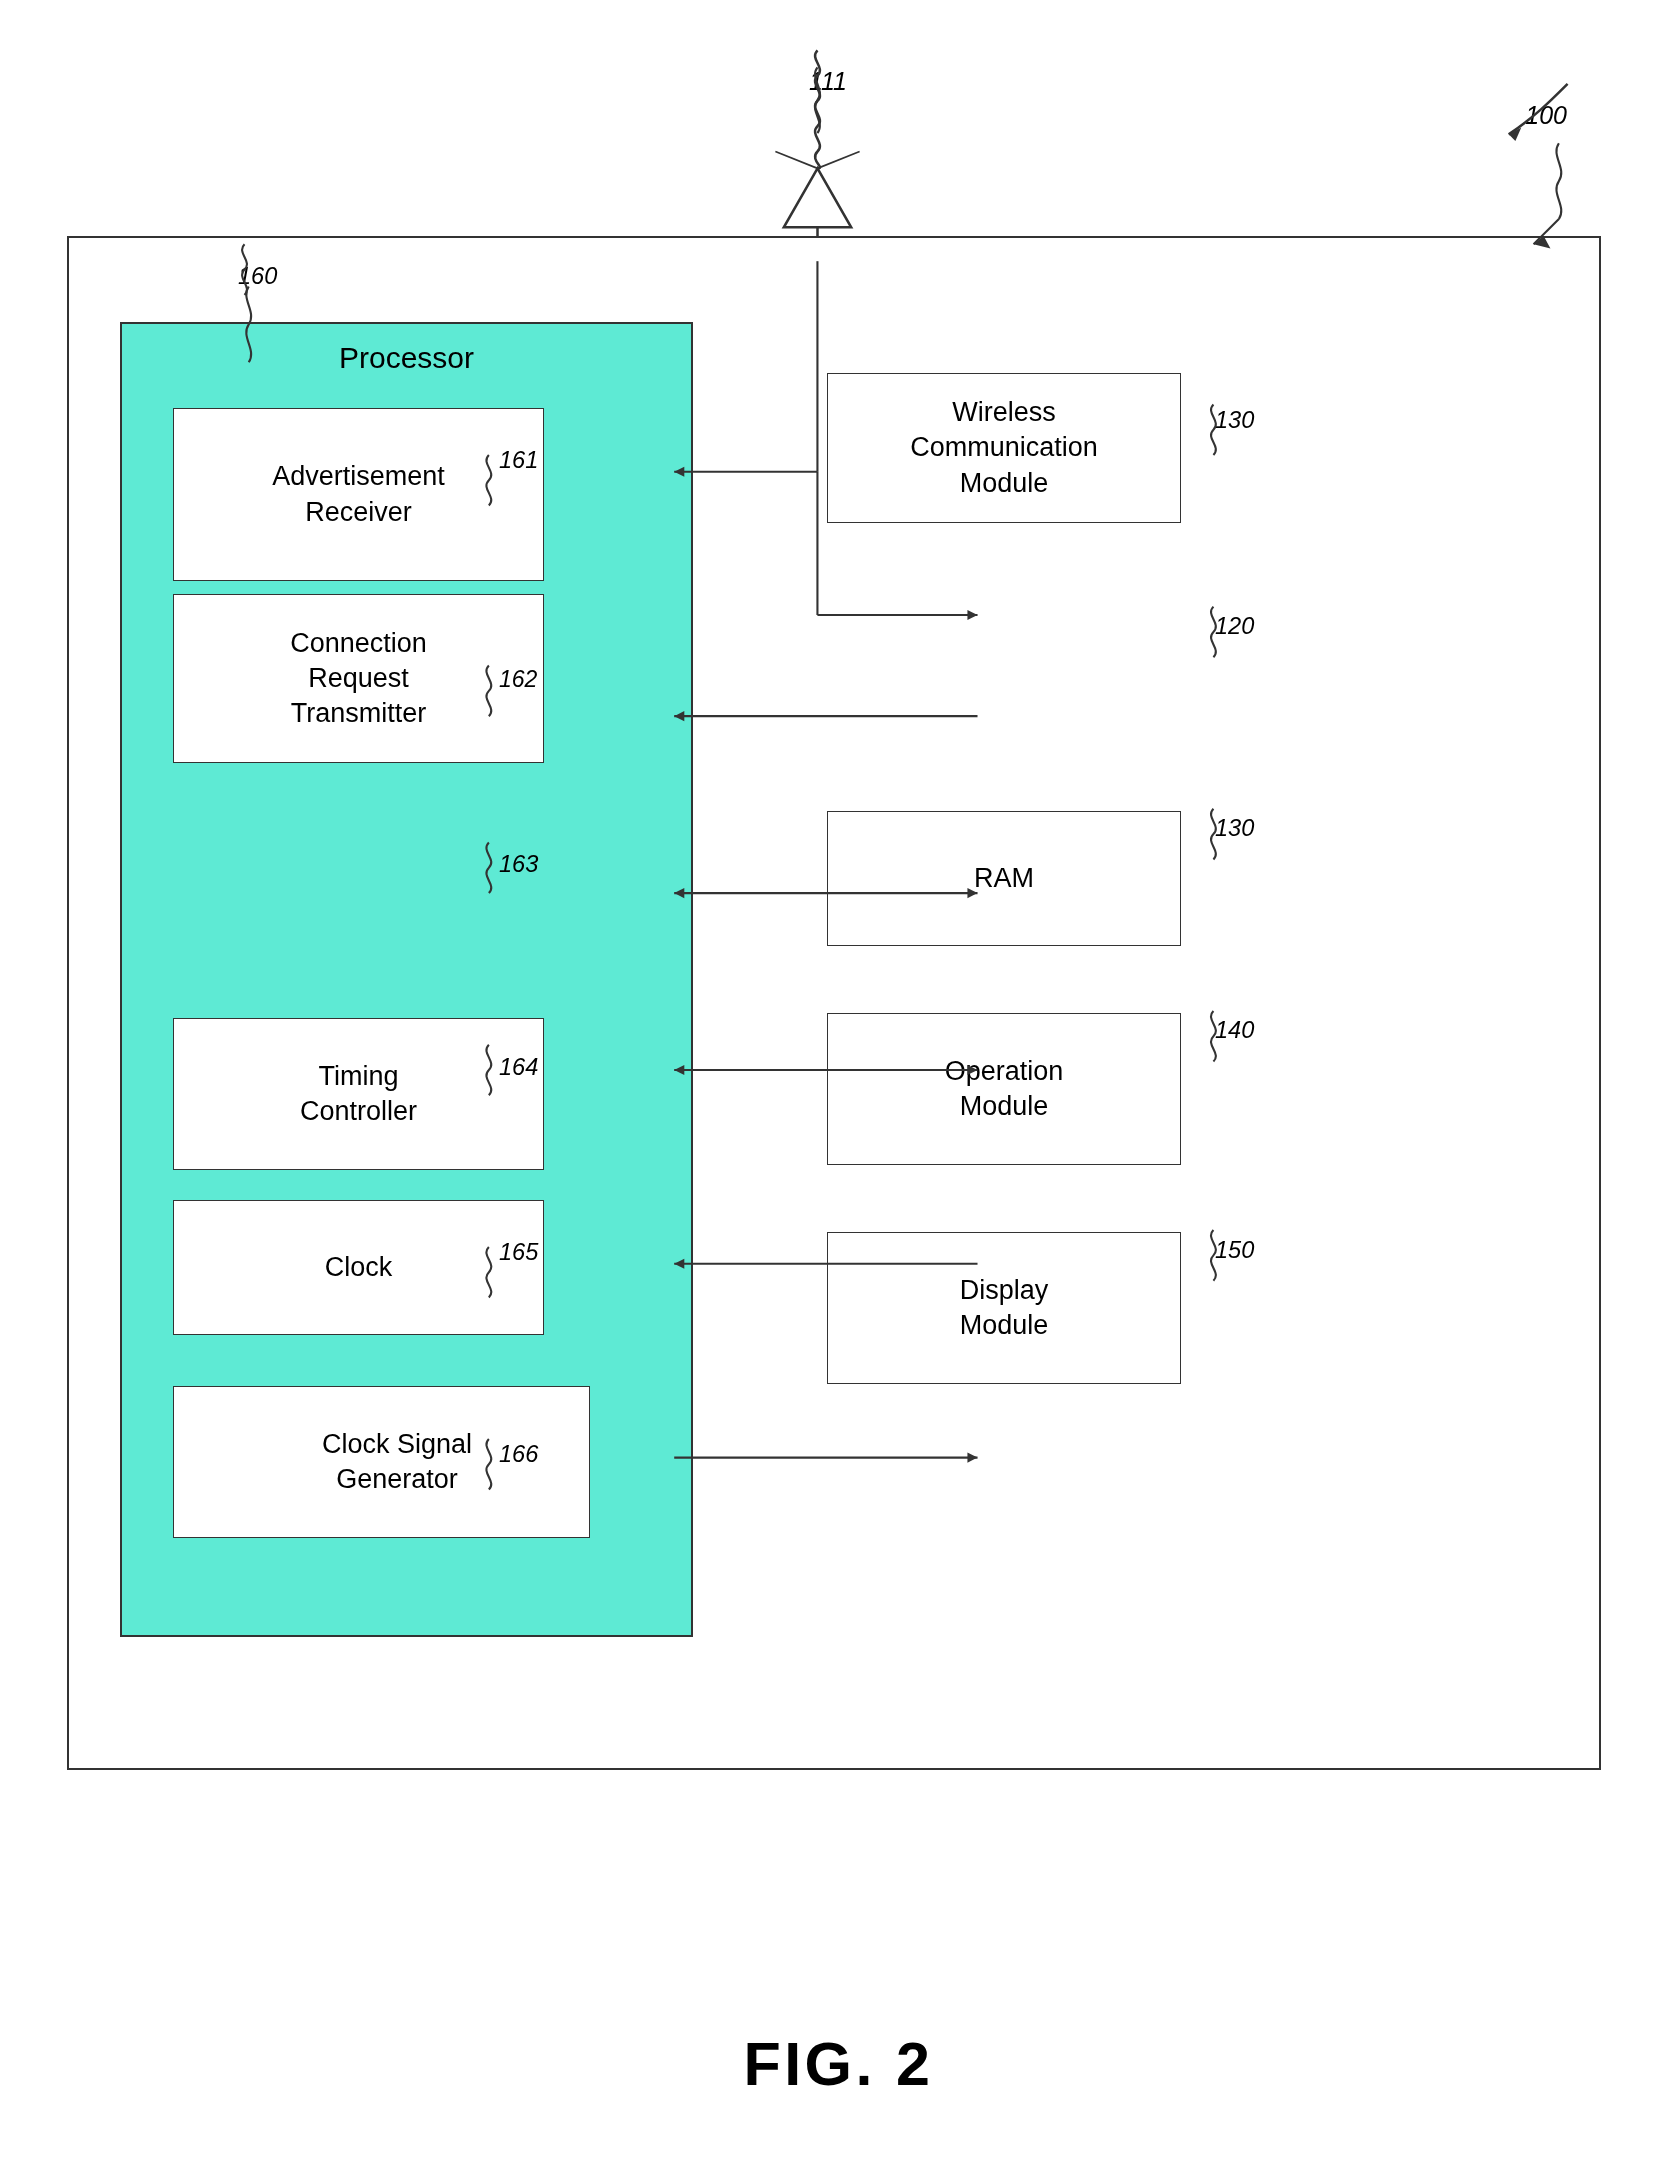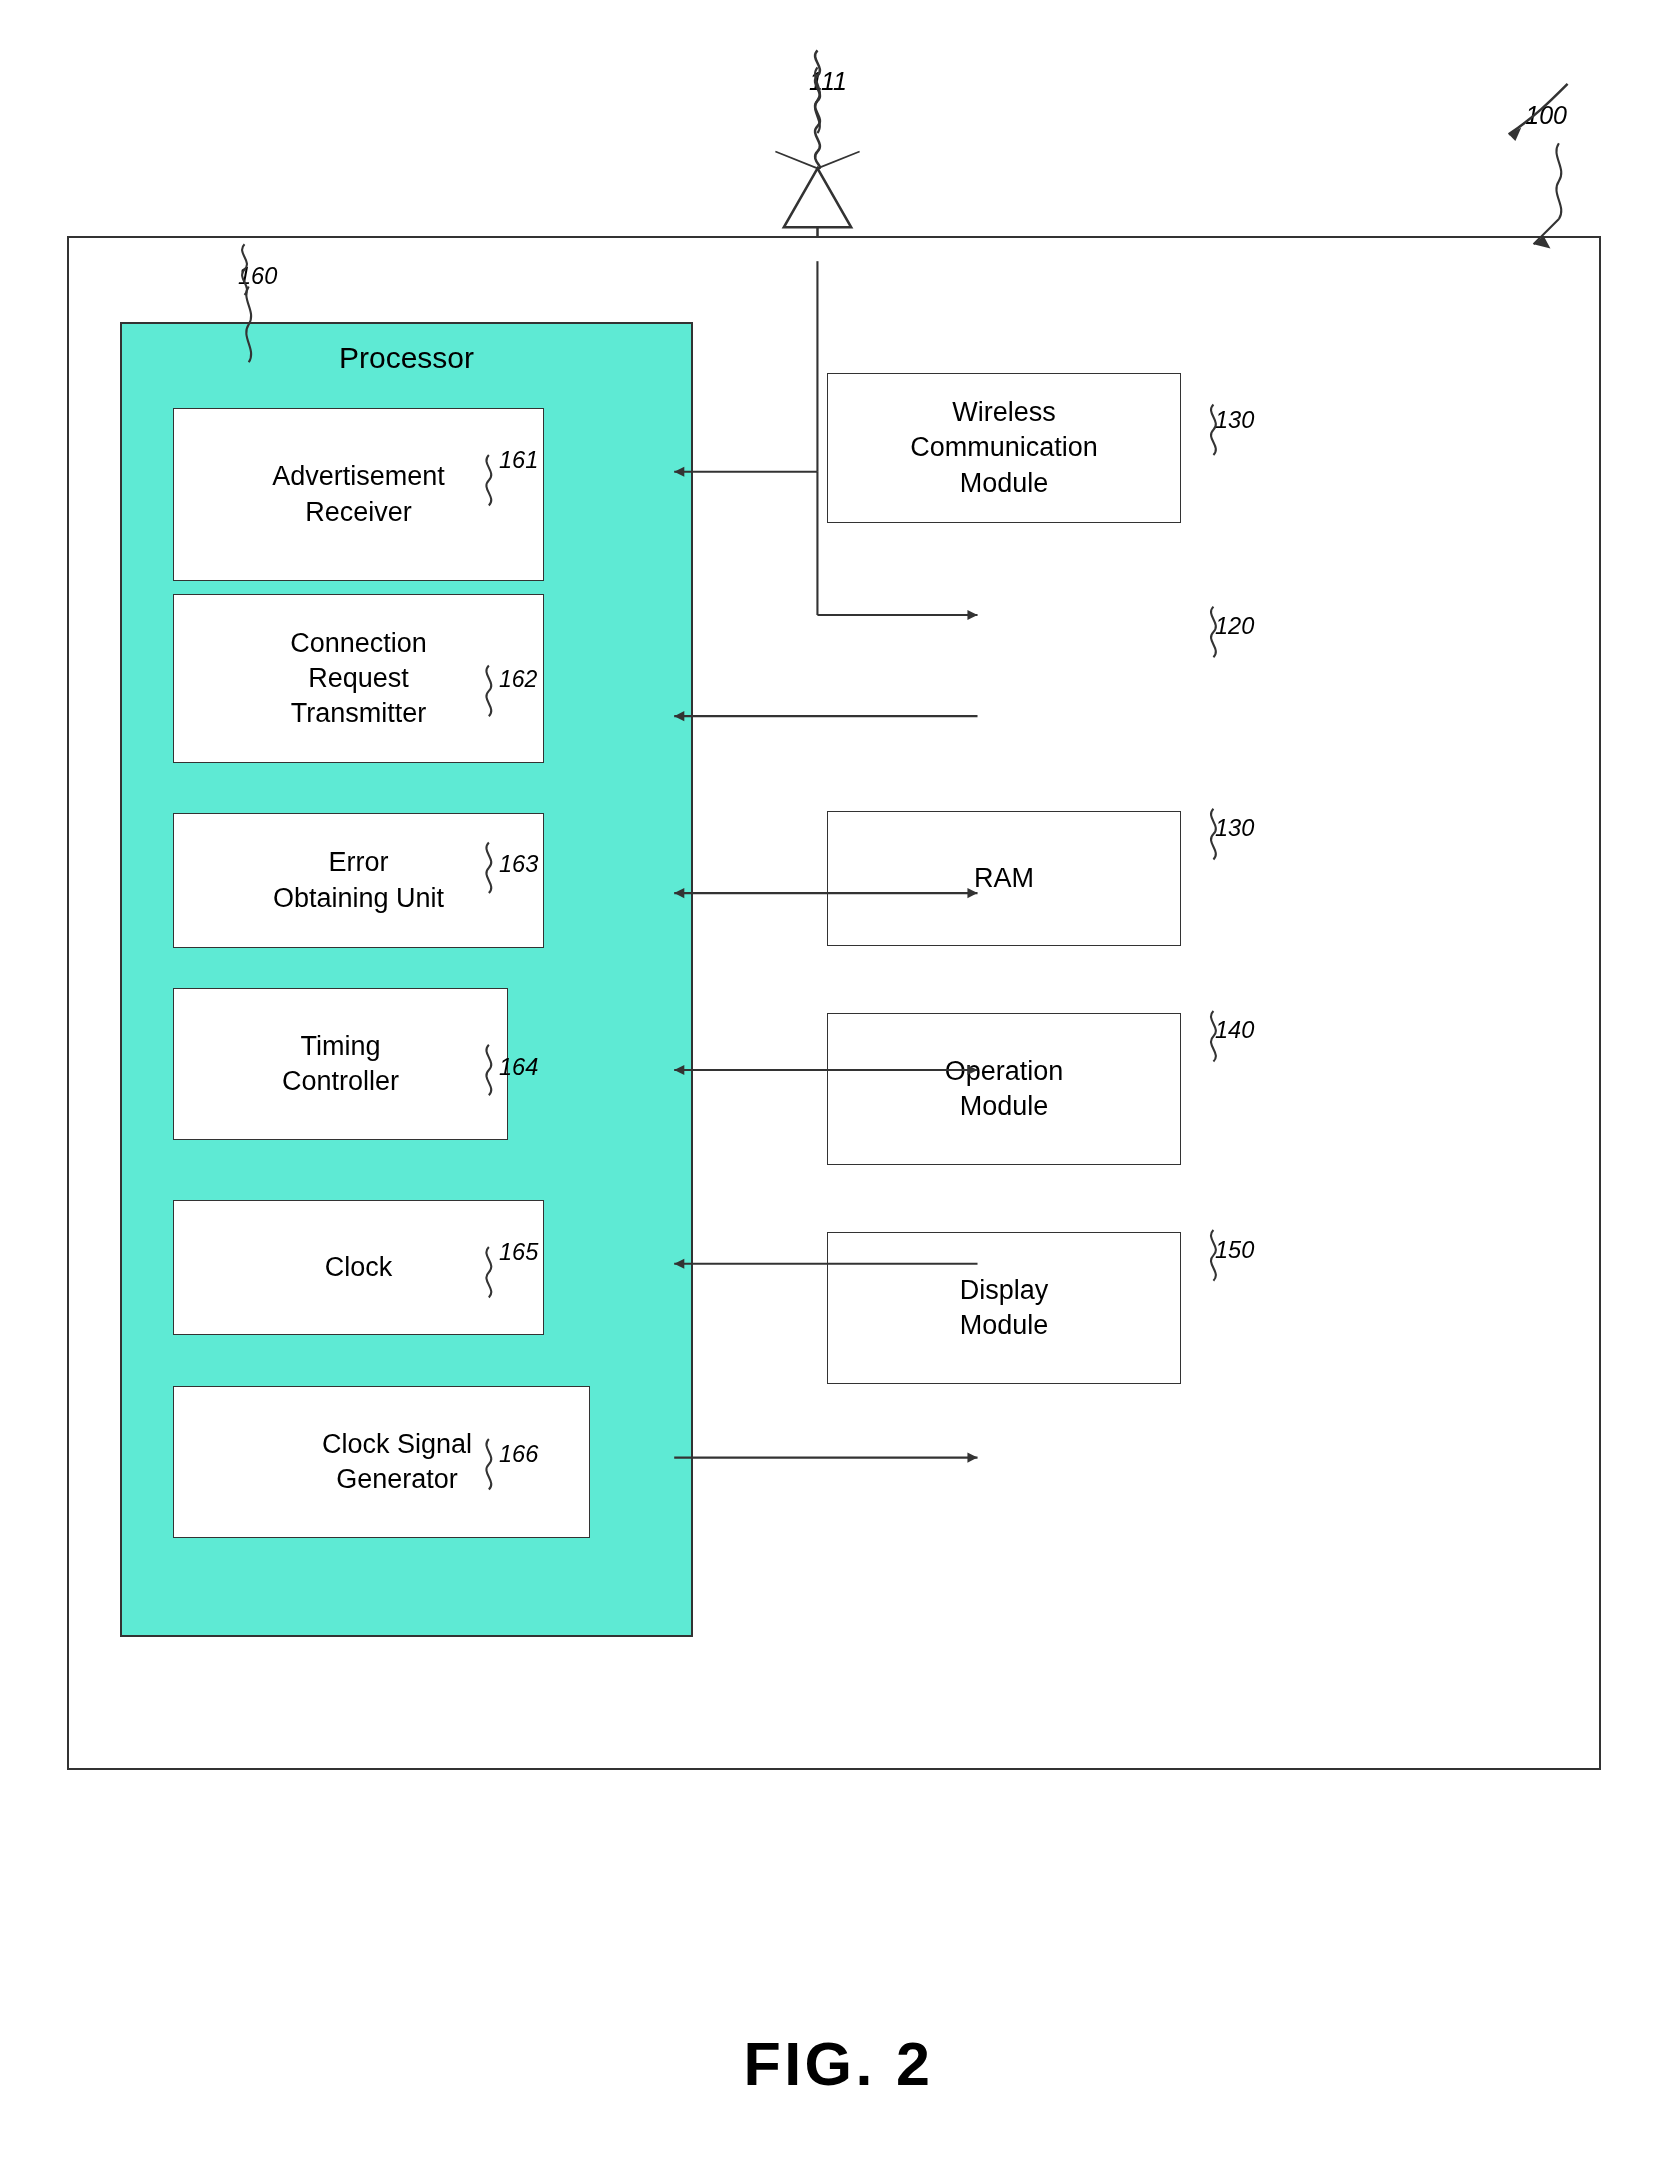--- a/index.html
+++ b/index.html
@@ -137,25 +137,22 @@
       <div class="processor-label">Processor</div>
 
       <div class="comp-box" style="top:84px; left:51px; width:371px; height:173px;">
         <span>Advertisement<br>Receiver</span>
       </div>
 
       <div class="comp-box" style="top:270px; left:51px; width:371px; height:169px;">
         <span>Connection<br>Request<br>Transmitter</span>
       </div>
 
-      <div class="comp-box" style="top:489px; left:51px; width:371px; height:135px;">
-        <span>Error<br>Obtaining Unit</span>
-      </div>
-
-      <div class="comp-box" style="top:664px; left:51px; width:335px; height:152px;">
+
+      <div class="comp-box" style="top:694px; left:51px; width:371px; height:152px;">
         <span>Timing<br>Controller</span>
       </div>
 
       <div class="comp-box" style="top:876px; left:51px; width:371px; height:135px;">
         <span>Clock</span>
       </div>
 
       <div class="comp-box" style="top:1062px; left:51px; width:417px; height:152px;padding-left:31px;">
         <span>Clock Signal<br>Generator</span>
       </div>

